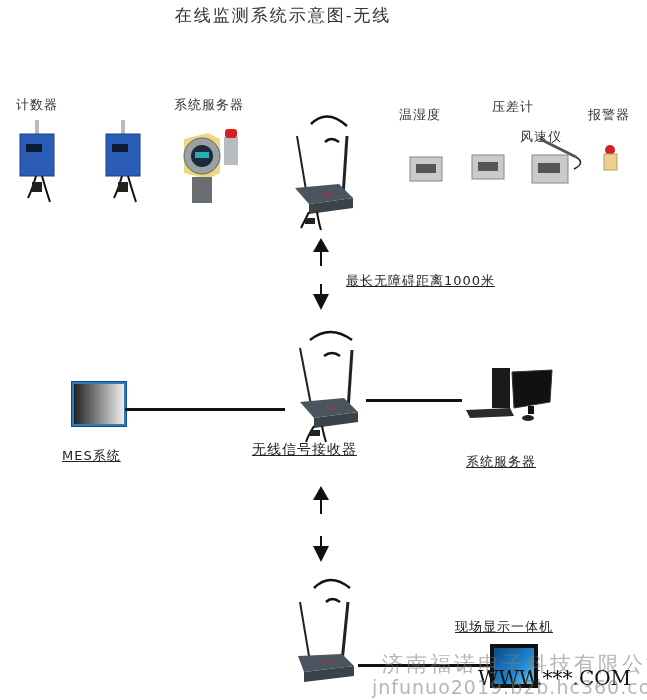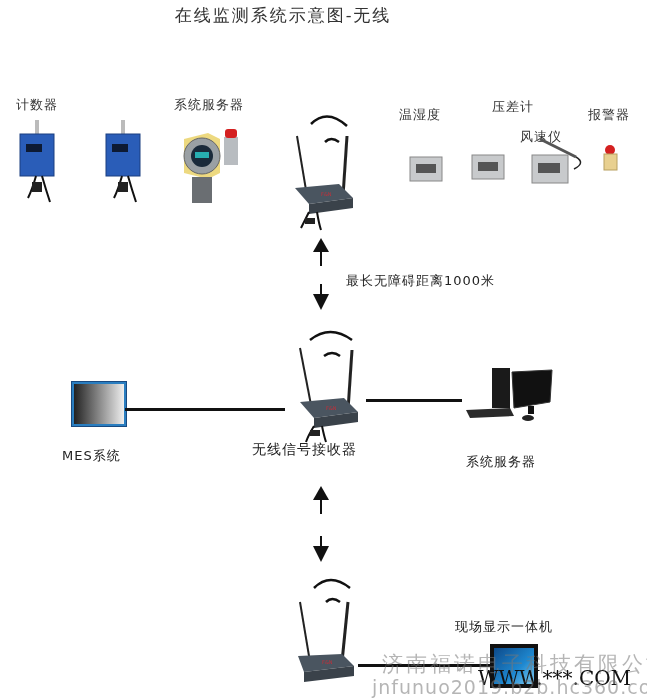--- a/index.html
+++ b/index.html
@@ -2,21 +2,21 @@
 <html><head>
 <meta charset="utf-8">
 <style>
   html, body { margin: 0; padding: 0; background: #ffffff; }
   body { width: 647px; height: 700px; position: relative; overflow: hidden;
          font-family: "DejaVu Sans", "Liberation Sans", sans-serif; color: #222; }
   .abs { position: absolute; }
   .title { left: 0; width: 566px; top: 4px; text-align: center; font-family: "DejaVu Serif", serif;
            font-size: 17px; letter-spacing: 2px; color: #333; }
   .label-serif { font-family: "DejaVu Serif", serif; font-size: 13px; color: #333; letter-spacing: 1px; white-space: nowrap; }
-  .label-sans { font-family: "DejaVu Sans", sans-serif; font-size: 13px; color: #222; letter-spacing: 1px; white-space: nowrap; }
+  .label-sans { font-family: "DejaVu Sans", sans-serif; font-size: 13px; color: #222; letter-spacing: 1px; white-space: nowrap; text-decoration: underline; }
   .line { background: #111; height: 3px; }
   svg { overflow: visible; }
   .wm1 { font-family: "DejaVu Sans", sans-serif; font-size: 21px; color: rgba(120,120,120,0.55); letter-spacing: 3px; white-space: nowrap; }
   .wm2 { font-family: "DejaVu Sans", sans-serif; font-size: 19px; color: rgba(120,120,120,0.55); letter-spacing: 1px; white-space: nowrap; }
   .wm3 { font-family: "DejaVu Serif", serif; font-size: 20px; color: #111; white-space: nowrap; }
 </style>
 </head>
 <body>
 
 <div class="abs title">在线监测系统示意图-无线</div>

